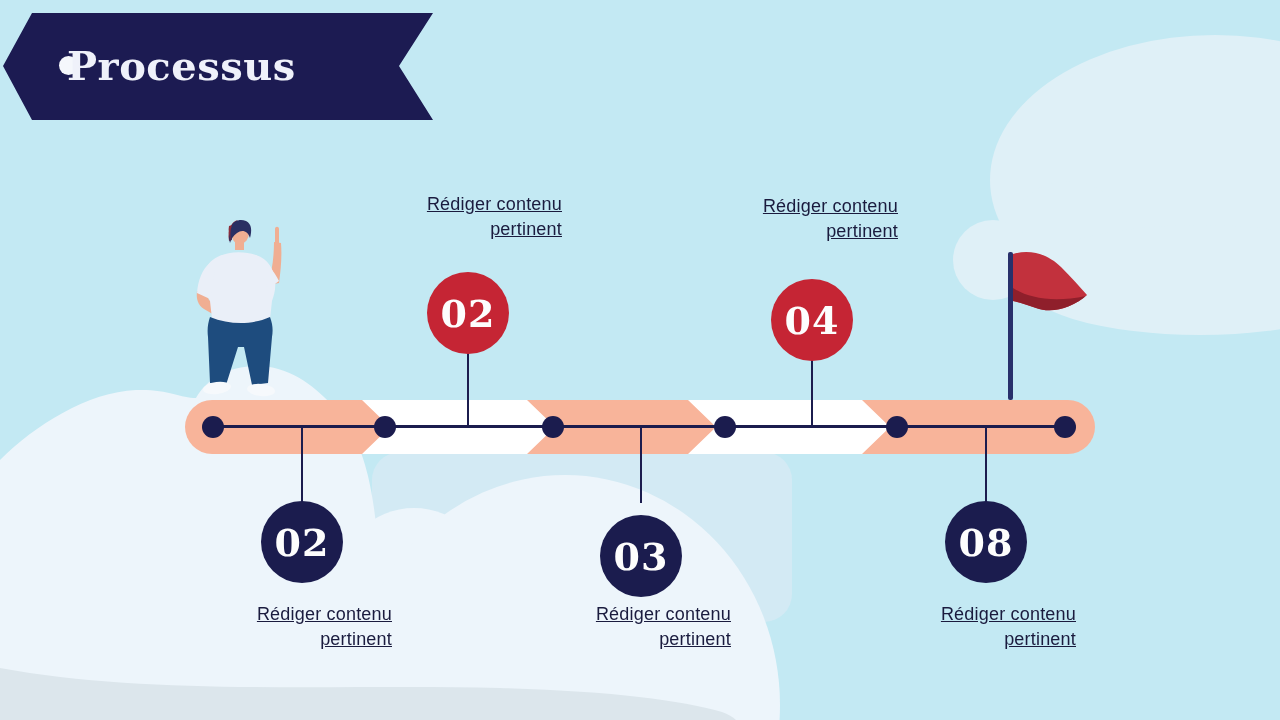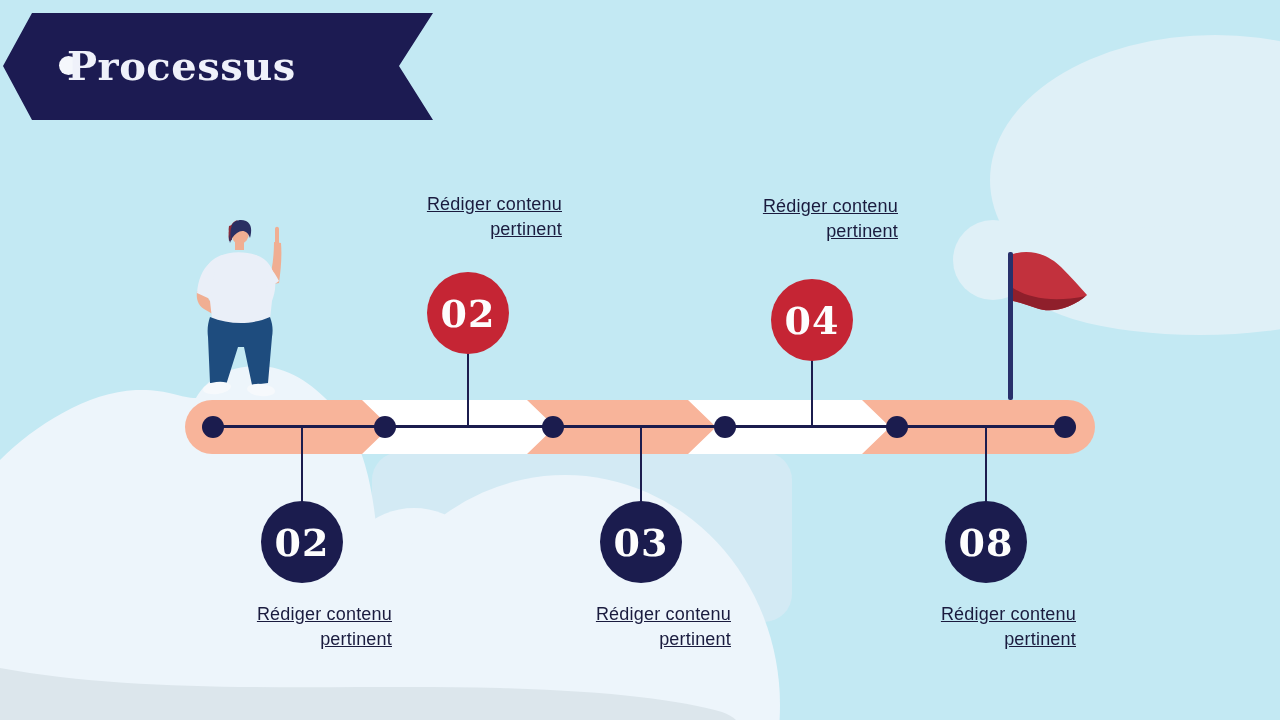--- a/index.html
+++ b/index.html
@@ -120,21 +120,21 @@
   <div class="connector" style="left:640px;top:427px;height:76px"></div>
   <div class="connector" style="left:811px;top:352px;height:75px"></div>
   <div class="connector" style="left:985px;top:427px;height:76px"></div>
 
   <div class="step-circle navy" style="left:261px;top:501px">
     <span class="step-num">02</span>
   </div>
   <div class="step-circle red" style="left:427px;top:272px">
     <span class="step-num">02</span>
   </div>
-  <div class="step-circle navy" style="left:600px;top:501px">
+  <div class="step-circle navy" style="left:600px;top:515px">
     <span class="step-num">03</span>
   </div>
   <div class="step-circle red" style="left:771px;top:279px">
     <span class="step-num">04</span>
   </div>
   <div class="step-circle navy" style="left:945px;top:501px">
     <span class="step-num">08</span>
   </div>
 
   <div class="step-label" style="left:212px;top:602px">Rédiger contenu pertinent</div>

